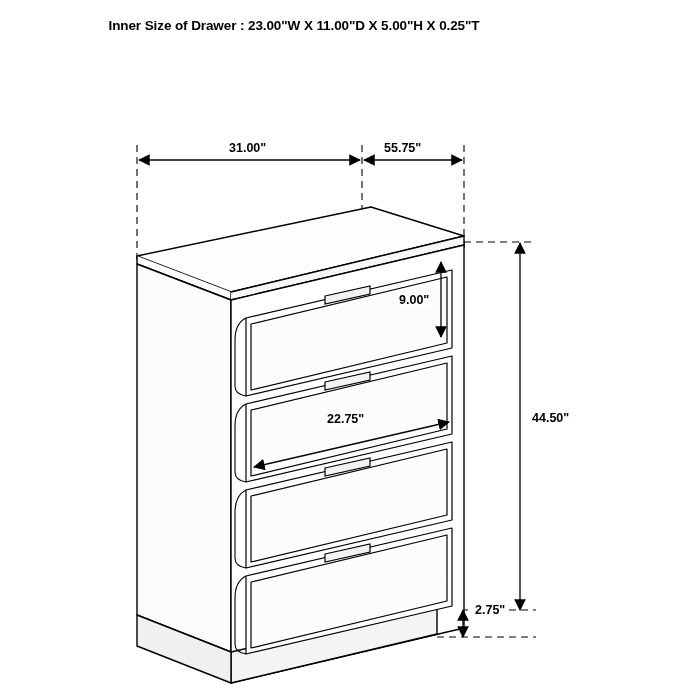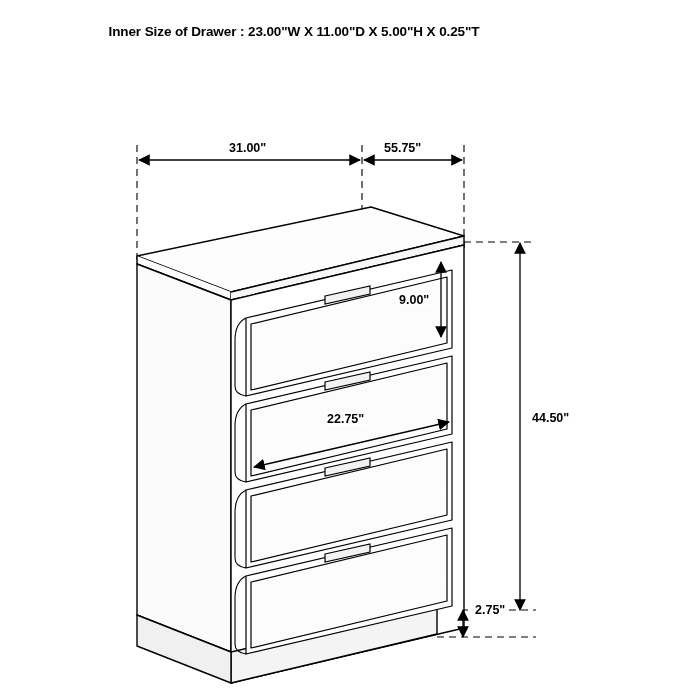--- a/index.html
+++ b/index.html
@@ -13,21 +13,21 @@
     font-family: "Liberation Sans", sans-serif;
     overflow: hidden;
   }
   #page {
     position: relative;
     width: 700px;
     height: 700px;
   }
   #title {
     position: absolute;
-    top: 24px;
+    top: 18px;
     left: 0;
     width: 588px;
     text-align: center;
     font-size: 13.5px;
     font-weight: bold;
     color: #000000;
     letter-spacing: -0.1px;
   }
   #drawing {
     position: absolute;

